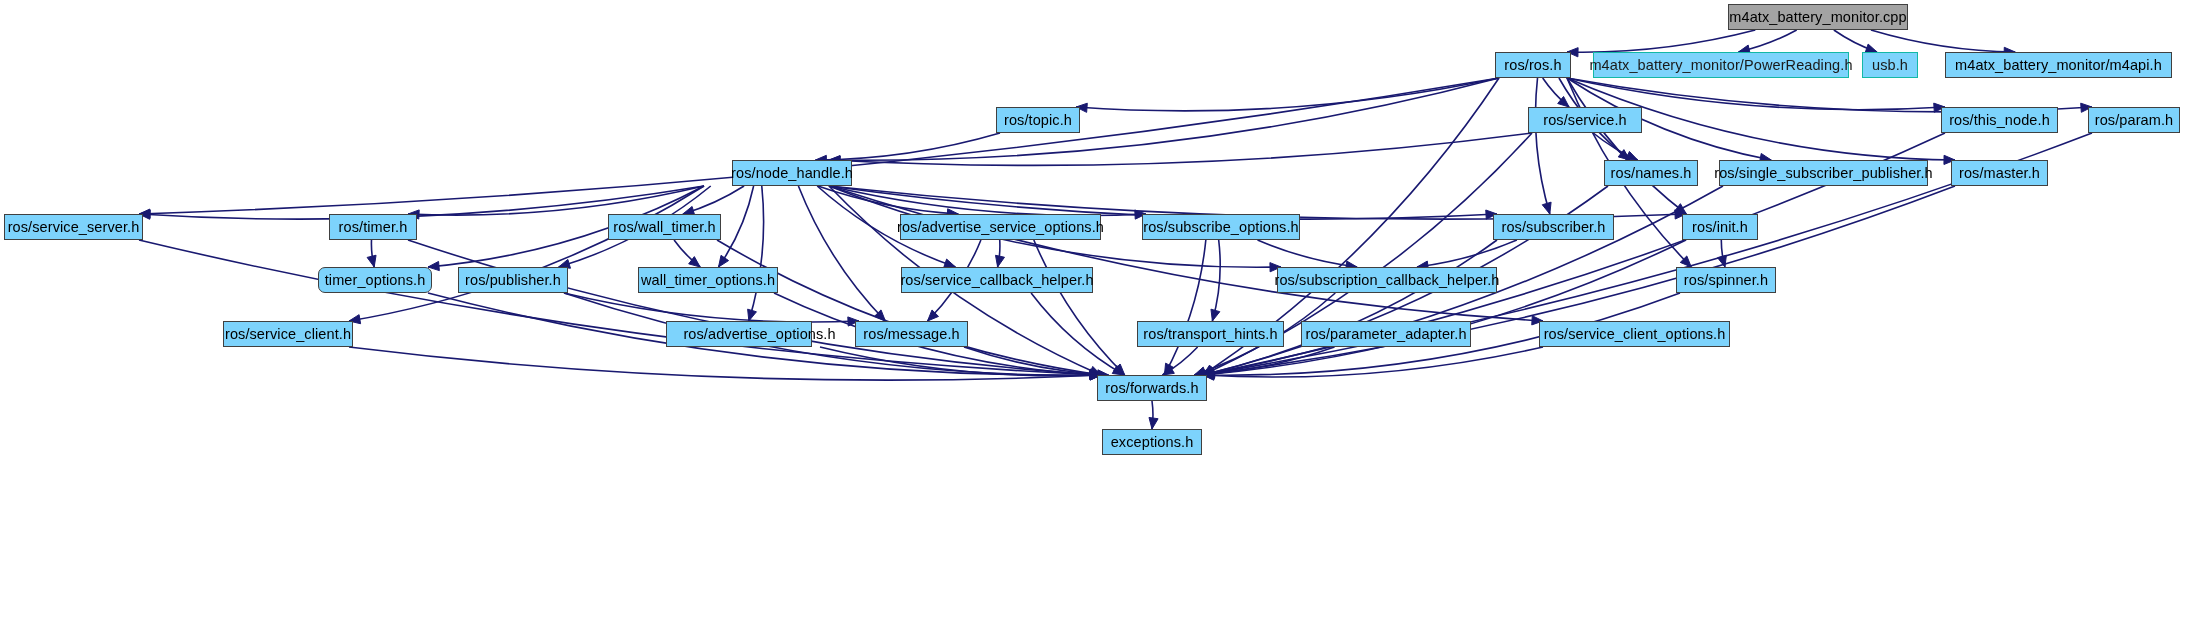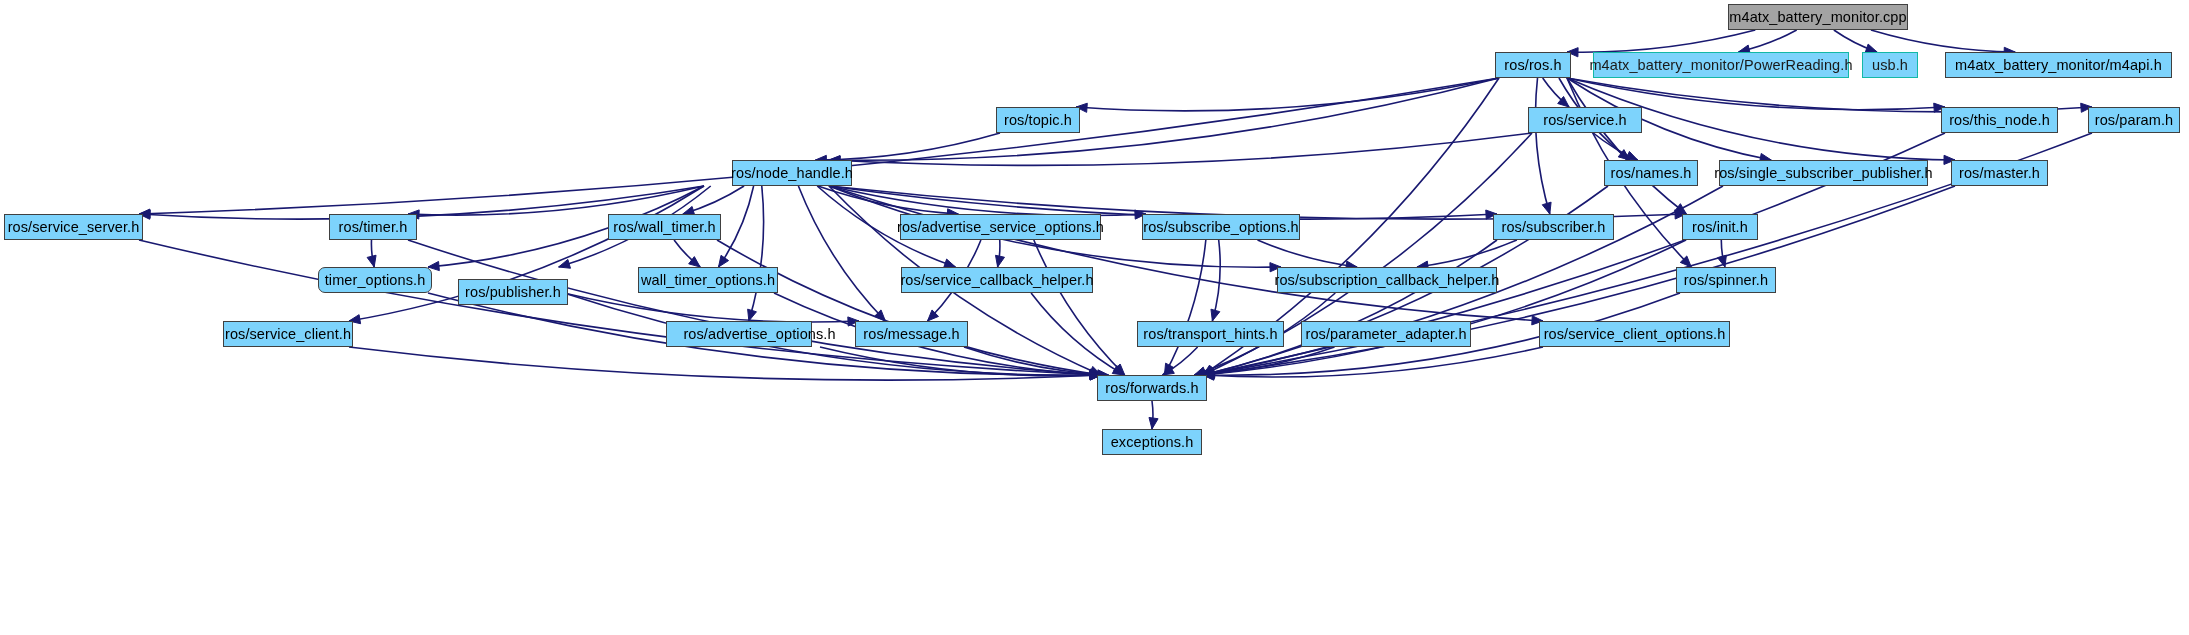--- a/index.html
+++ b/index.html
@@ -223,21 +223,21 @@
       <div class="node-box" style="left: 1719px; top: 160px; width: 209px;">ros/single_subscriber_publisher.h</div>
       <div class="node-box" style="left: 1951px; top: 160px; width: 97px;">ros/master.h</div>
       <div class="node-box" style="left: 4px; top: 214px; width: 139px;">ros/service_server.h</div>
       <div class="node-box" style="left: 329px; top: 214px; width: 88px;">ros/timer.h</div>
       <div class="node-box" style="left: 608px; top: 214px; width: 113px;">ros/wall_timer.h</div>
       <div class="node-box" style="left: 900px; top: 214px; width: 201px;">ros/advertise_service_options.h</div>
       <div class="node-box" style="left: 1142px; top: 214px; width: 158px;">ros/subscribe_options.h</div>
       <div class="node-box" style="left: 1493px; top: 214px; width: 121px;">ros/subscriber.h</div>
       <div class="node-box" style="left: 1682px; top: 214px; width: 76px;">ros/init.h</div>
       <div class="node-box" style="left: 318px; top: 267px; width: 114px; border-radius: 7px;">timer_options.h</div>
-      <div class="node-box" style="left: 458px; top: 267px; width: 110px; margin-top: 12px;">ros/publisher.h</div>
+      <div class="node-box" style="left: 458px; top: 267px; width: 110px;">ros/publisher.h</div>
       <div class="node-box" style="left: 638px; top: 267px; width: 140px;">wall_timer_options.h</div>
       <div class="node-box" style="left: 901px; top: 267px; width: 192px;">ros/service_callback_helper.h</div>
       <div class="node-box" style="left: 1277px; top: 267px; width: 220px;">ros/subscription_callback_helper.h</div>
       <div class="node-box" style="left: 1676px; top: 267px; width: 100px;">ros/spinner.h</div>
       <div class="node-box" style="left: 223px; top: 321px; width: 130px;">ros/service_client.h</div>
       <div class="node-box" style="left: 666px; top: 321px; width: 146px; padding-left: 48px;">ros/advertise_options.h</div>
       <div class="node-box" style="left: 855px; top: 321px; width: 113px;">ros/message.h</div>
       <div class="node-box" style="left: 1137px; top: 321px; width: 147px;">ros/transport_hints.h</div>
       <div class="node-box" style="left: 1301px; top: 321px; width: 170px;">ros/parameter_adapter.h</div>
       <div class="node-box" style="left: 1539px; top: 321px; width: 191px;">ros/service_client_options.h</div>

